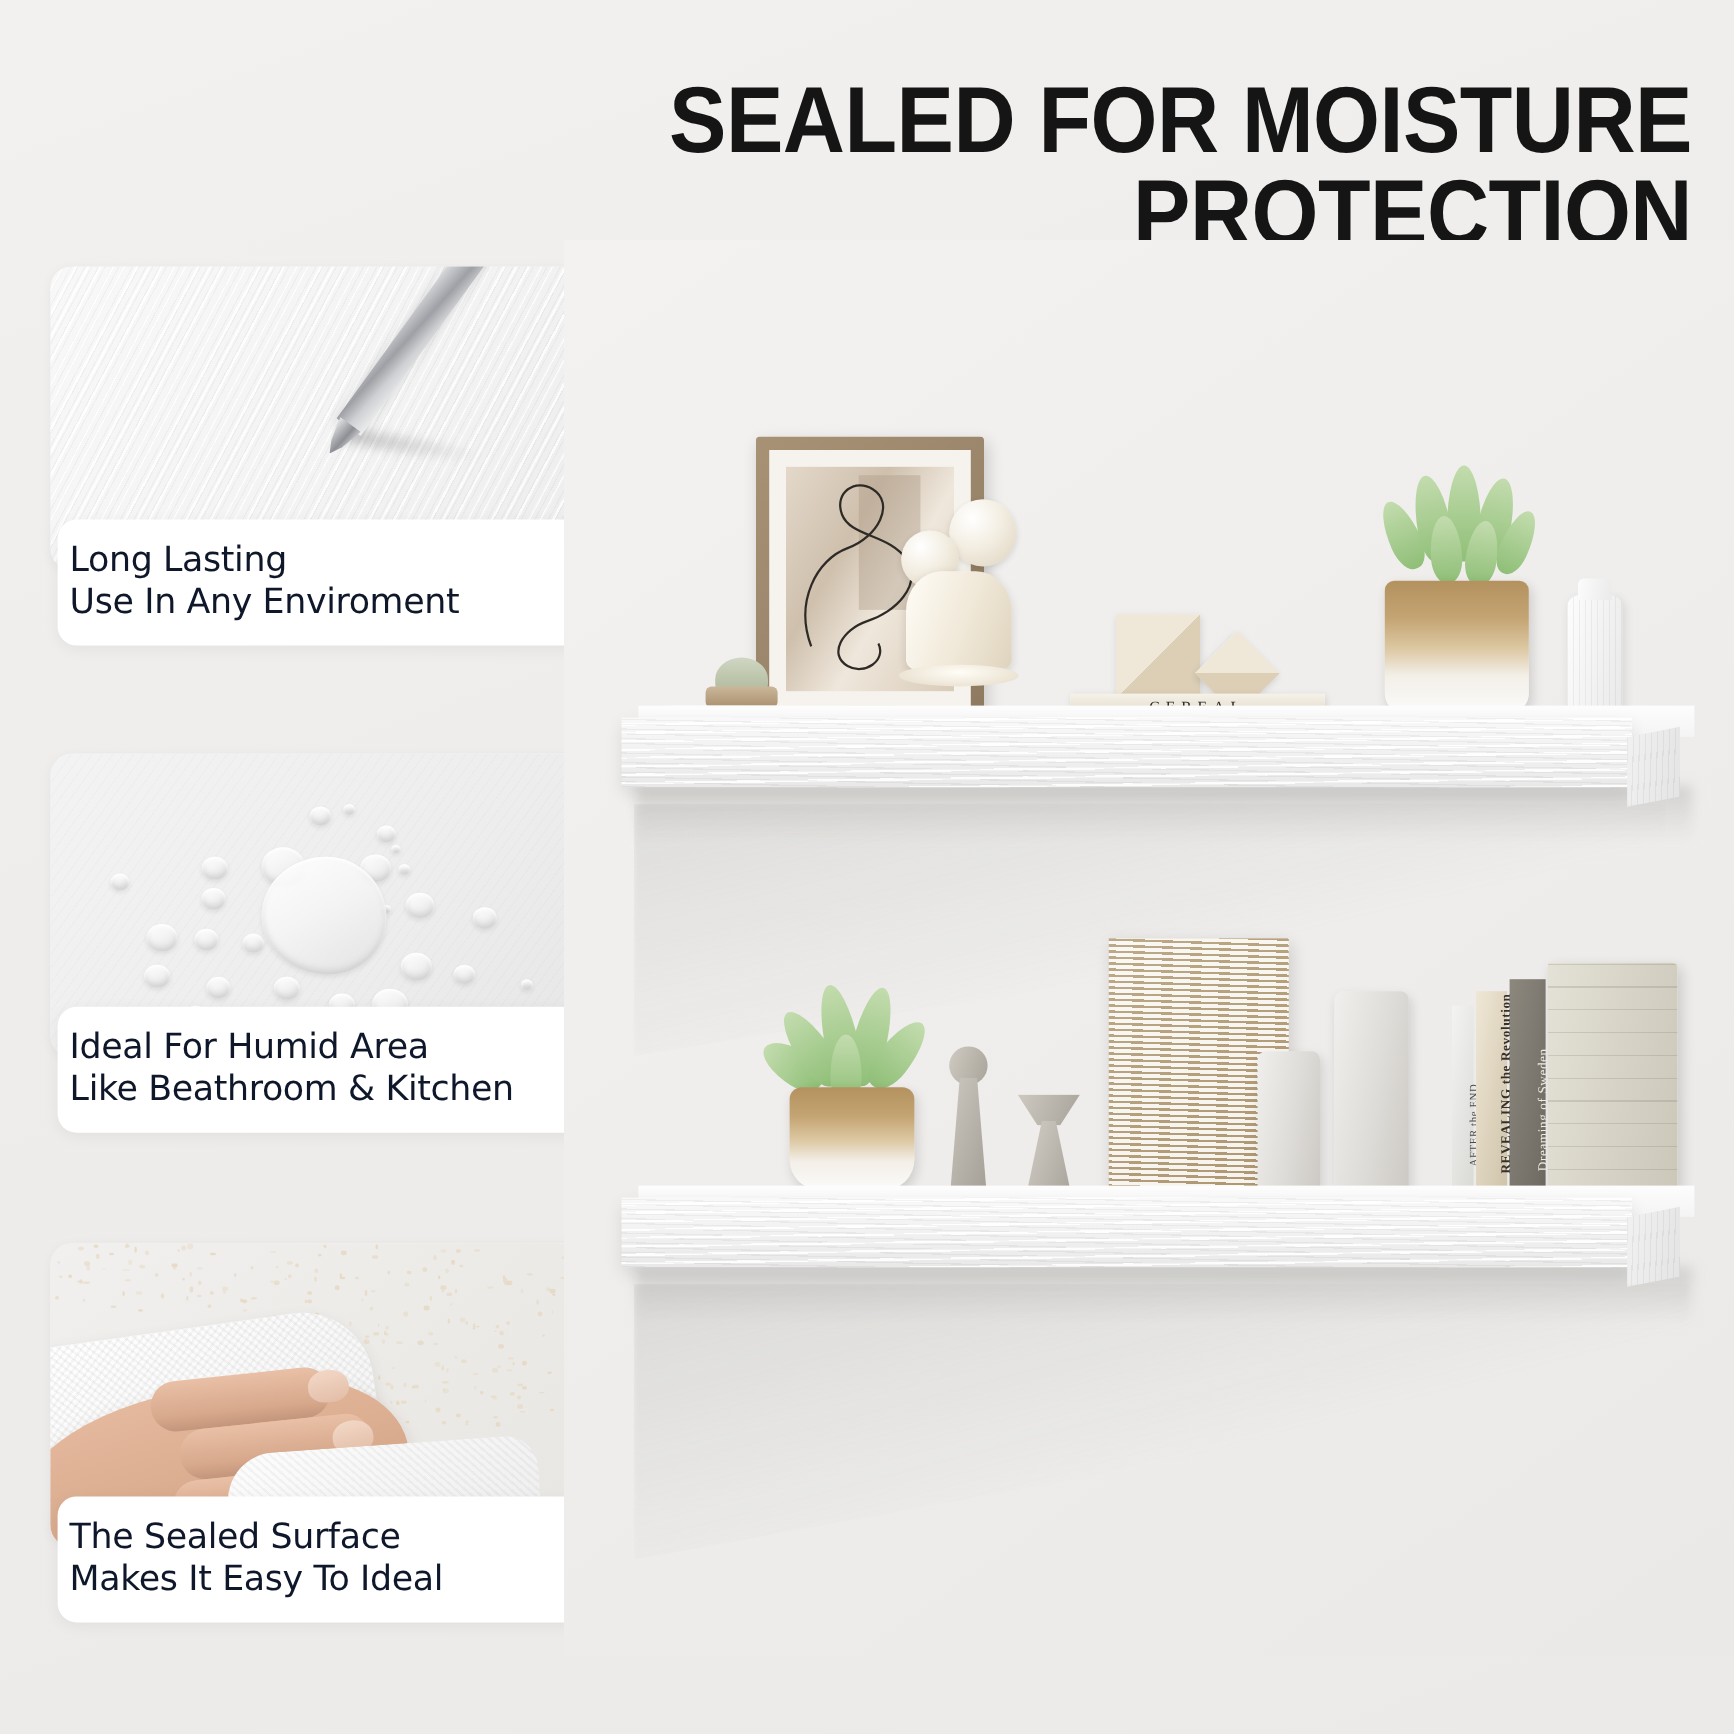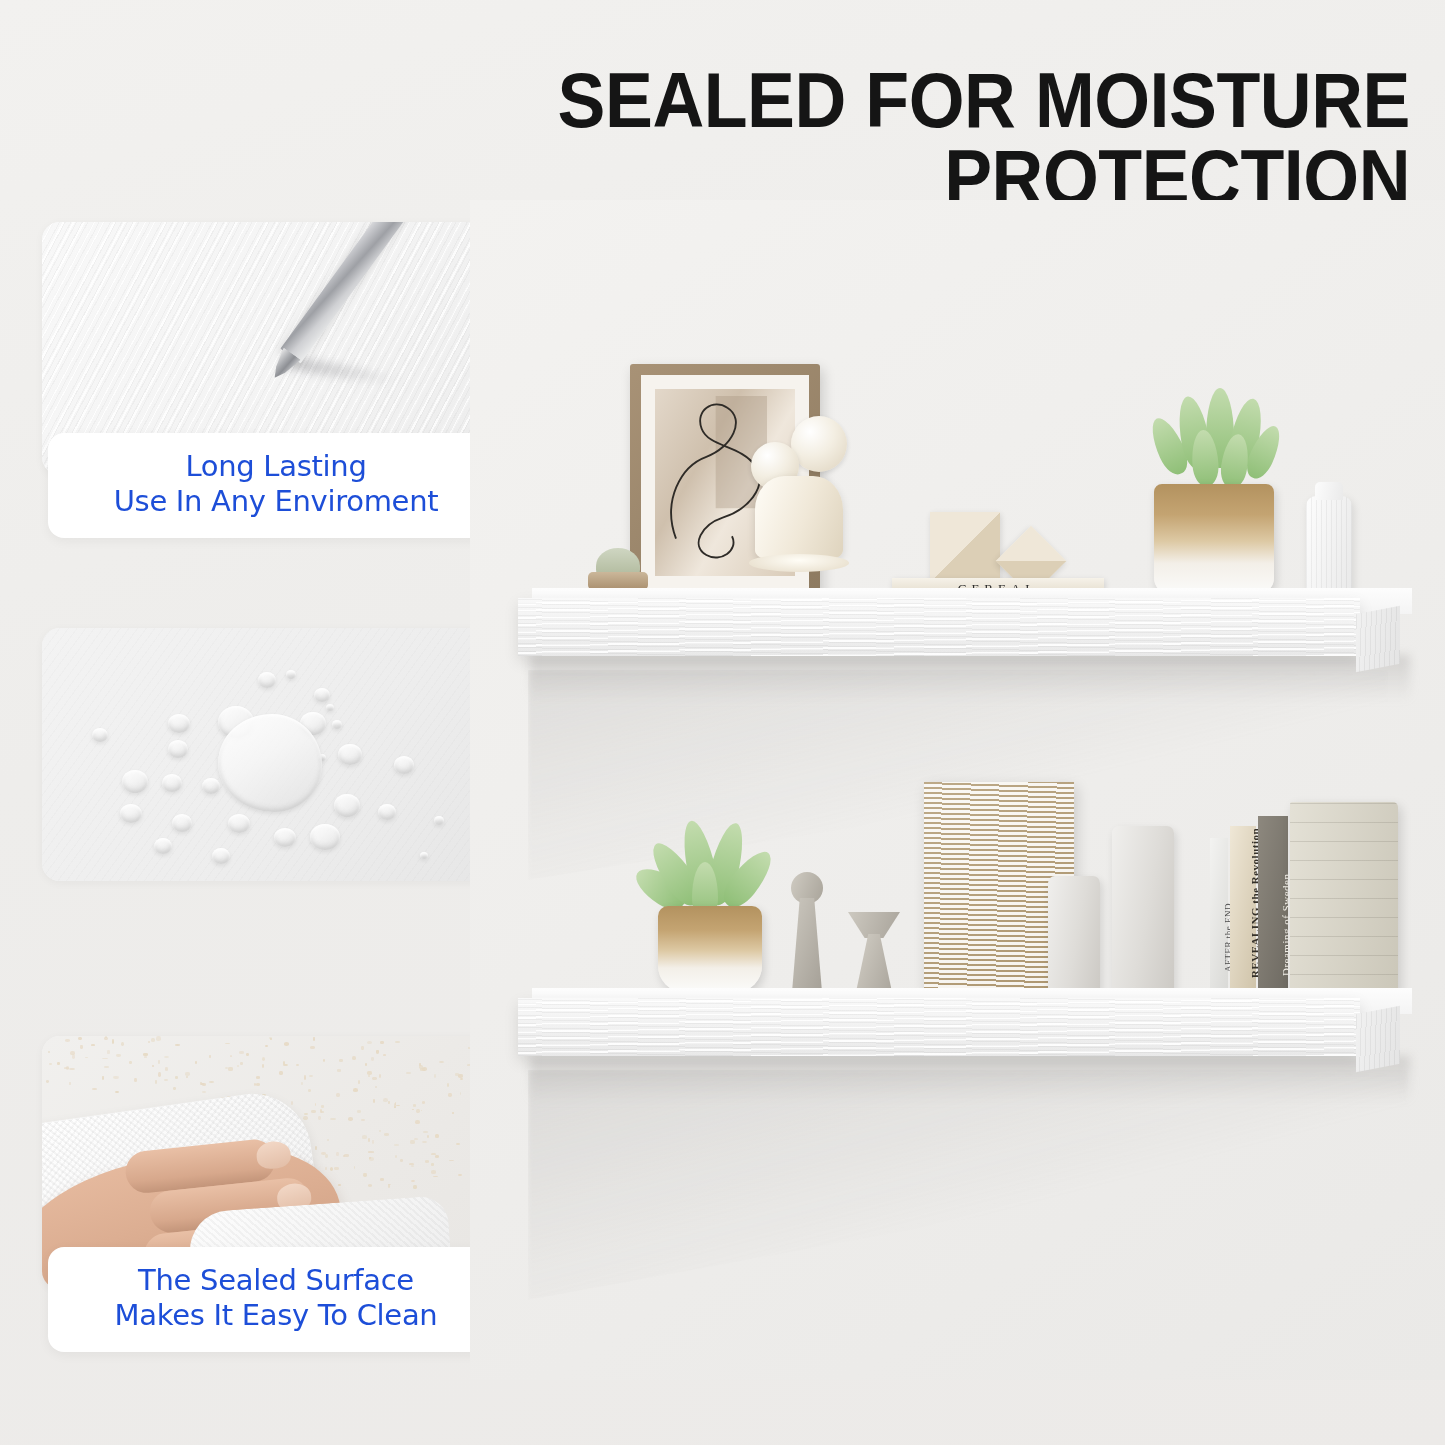--- a/index.html
+++ b/index.html
@@ -34,22 +34,22 @@
     position:relative;width:468px;height:253px;border-radius:18px;
     overflow:hidden;background:#f4f4f4;
     box-shadow:0 2px 10px rgba(0,0,0,0.045);
   }
   .card .caption{
     position:relative;margin-top:-42px;margin-left:6px;
     width:456px;
     background:#fff;border-radius:16px;
     padding:16px 10px 18px;
     box-sizing:border-box;
-    text-align:center;
-    font-size:29px;line-height:1.22;color:#1d4ed8;
+    text-align:left;
+    font-size:29px;line-height:1.22;color:#0f172a;
     font-family:"DejaVu Sans", sans-serif;
     letter-spacing:-0.3px;
     box-shadow:0 3px 12px rgba(0,0,0,0.05);
     white-space:pre-line;
   }
   #card1{top:222px;}
   #card2{top:628px;}
   #card3{top:1036px;}
 
   
@@ -273,20 +273,22 @@
           <div class="drop" style="left: 186px; top: 186px; width: 22px; height: 19.36px;"></div>
           <div class="drop" style="left: 392px; top: 188px; width: 10px; height: 8.8px;"></div>
           <div class="drop" style="left: 232px; top: 200px; width: 22px; height: 19.36px;"></div>
           <div class="drop" style="left: 268px; top: 196px; width: 30px; height: 26.4px;"></div>
           <div class="drop" style="left: 112px; top: 210px; width: 18px; height: 15.84px;"></div>
           <div class="drop" style="left: 170px; top: 220px; width: 18px; height: 15.84px;"></div>
           <div class="drop" style="left: 378px; top: 224px; width: 8px; height: 7.04px;"></div>
           <div class="drop big" style="left: 176px; top: 86px;"></div>
         </div>
     </div>
+    <div class="caption">Ideal For Humid Area
+Like Beathroom &amp; Kitchen</div>
   </div>
 
   <div class="card" id="card3">
     <div class="photo">
       <div class="clean-board"></div>
       <div class="crumbs" id="crumbfield">
           <div class="crumb" style="left: 326.647px; top: 121.171px; width: 4.90939px; height: 4.22287px; opacity: 0.478605;"></div>
           <div class="crumb" style="left: 220.39px; top: 57.5775px; width: 3.73367px; height: 3.22619px; opacity: 0.827721;"></div>
           <div class="crumb" style="left: 352.089px; top: 70.2733px; width: 1.89px; height: 1.51333px; opacity: 0.861836;"></div>
           <div class="crumb" style="left: 223.137px; top: 9.37918px; width: 2.86521px; height: 1.72084px; opacity: 0.923522;"></div>
@@ -547,21 +549,21 @@
       <div class="hand">
         <div class="finger" style="left:120px;top:-8px;width:150px;"></div>
         <div class="finger" style="left:140px;top:34px;width:160px;"></div>
         <div class="finger" style="left:130px;top:76px;width:150px;"></div>
         <div class="nail" style="left:252px;top:-4px;"></div>
         <div class="nail" style="left:268px;top:40px;"></div>
       </div>
       <div class="towel2"></div>
     </div>
     <div class="caption">The Sealed Surface
-Makes It Easy To Clean</div>
+Makes It Easy To Ideal</div>
   </div>
 
   <div class="scene">
     <div class="wall"></div>
 
     <div class="obj frame" style="left:160px;top:164px;width:168px;height:215px;">
       <div class="mat">
         <div class="art">
           <svg width="100%" height="100%" viewBox="0 0 120 160" preserveAspectRatio="none">
             <rect x="52" y="6" width="44" height="96" fill="rgba(168,150,128,0.38)"></rect>

